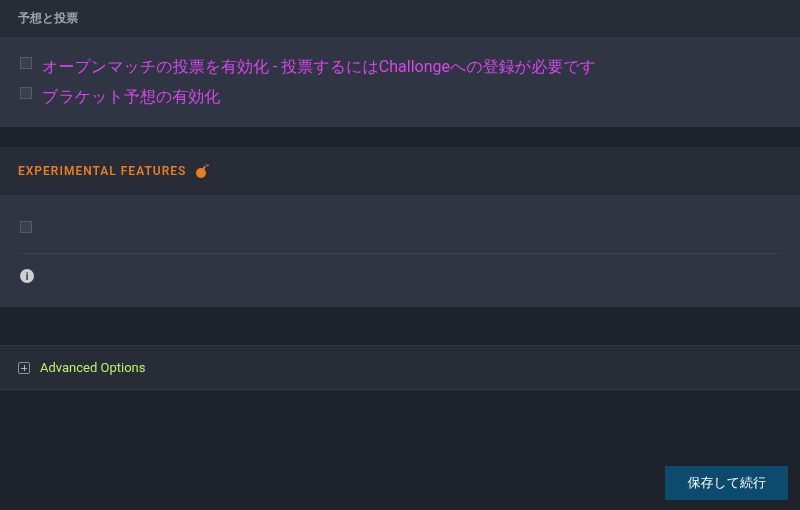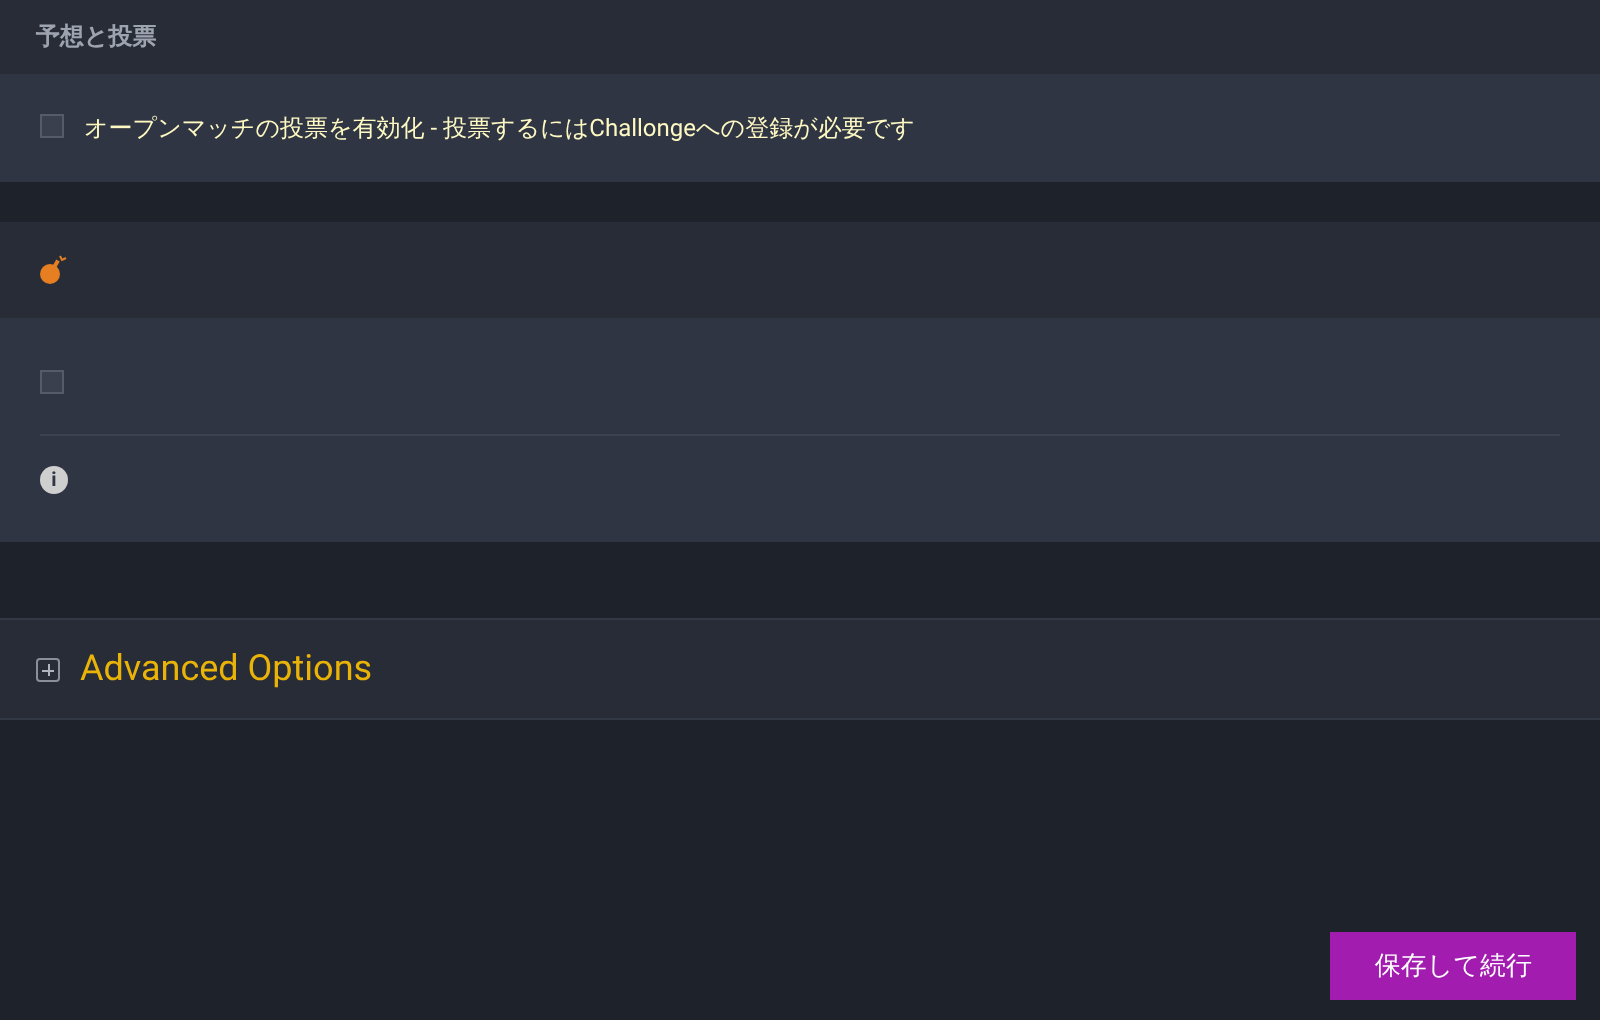--- a/index.html
+++ b/index.html
@@ -30,22 +30,22 @@
   }
   .section-body {
     background: #2f3542;
     padding: 18px 20px;
   }
   .checkbox-row {
     display: flex;
     align-items: flex-start;
     gap: 10px;
     margin-bottom: 6px;
-    color: #fef9c3;
-    font-size: 12px;
+    color: #d946ef;
+    font-size: 16px;
     line-height: 1.5;
   }
   .checkbox-row:last-child { margin-bottom: 0; }
   .cb {
     width: 12px;
     height: 12px;
     border: 1px solid #555b68;
     background: #3a404d;
     margin-top: 2px;
     flex-shrink: 0;
@@ -96,22 +96,22 @@
     justify-content: center;
     flex-shrink: 0;
     margin-top: 1px;
   }
   .adv-row {
     background: #272c37;
     padding: 14px 18px;
     display: flex;
     align-items: center;
     gap: 10px;
-    color: #eab308;
-    font-size: 18px;
+    color: #bef264;
+    font-size: 13px;
     border-top: 1px solid #323844;
     border-bottom: 1px solid #323844;
   }
   .plus-icon {
     width: 12px;
     height: 12px;
     border: 1px solid #8b8f99;
     border-radius: 2px;
     position: relative;
     flex-shrink: 0;
@@ -131,21 +131,21 @@
     position: absolute;
     bottom: 0;
     right: 0;
     left: 0;
     display: flex;
     justify-content: flex-end;
     padding: 10px 12px;
     background: #1e222b;
   }
   .save-btn {
-    background: #a21caf;
+    background: #0c4a6e;
     color: #fff;
     border: none;
     padding: 8px 22px;
     font-size: 13px;
     font-weight: 500;
     cursor: pointer;
   }
   .bomb-icon {
     width: 16px;
     height: 16px;
@@ -158,25 +158,30 @@
 <body>
 
 <div class="section-header">
   <span>予想と投票</span>
 </div>
 <div class="section-body">
   <div class="checkbox-row">
     <span class="cb"></span>
     <span class="lbl">オープンマッチの投票を有効化 - 投票するにはChallongeへの登録が必要です</span>
   </div>
+  <div class="checkbox-row">
+    <span class="cb"></span>
+    <span class="lbl">ブラケット予想の有効化</span>
+  </div>
 </div>
 
 <div class="gap"></div>
 
 <div class="section-header exp">
+  <span>Experimental Features</span>
   <span class="bomb-icon">
     <svg viewBox="0 0 16 16">
       <circle cx="7" cy="10" r="5" fill="#e67e22"></circle>
       <rect x="9" y="3" width="2" height="4" fill="#e67e22" transform="rotate(30 10 5)"></rect>
       <path d="M12 1 L13 3 L15 2" stroke="#e67e22" stroke-width="1" fill="none"></path>
     </svg>
   </span>
 </div>
 <div class="exp-body">
   <div class="exp-row">

